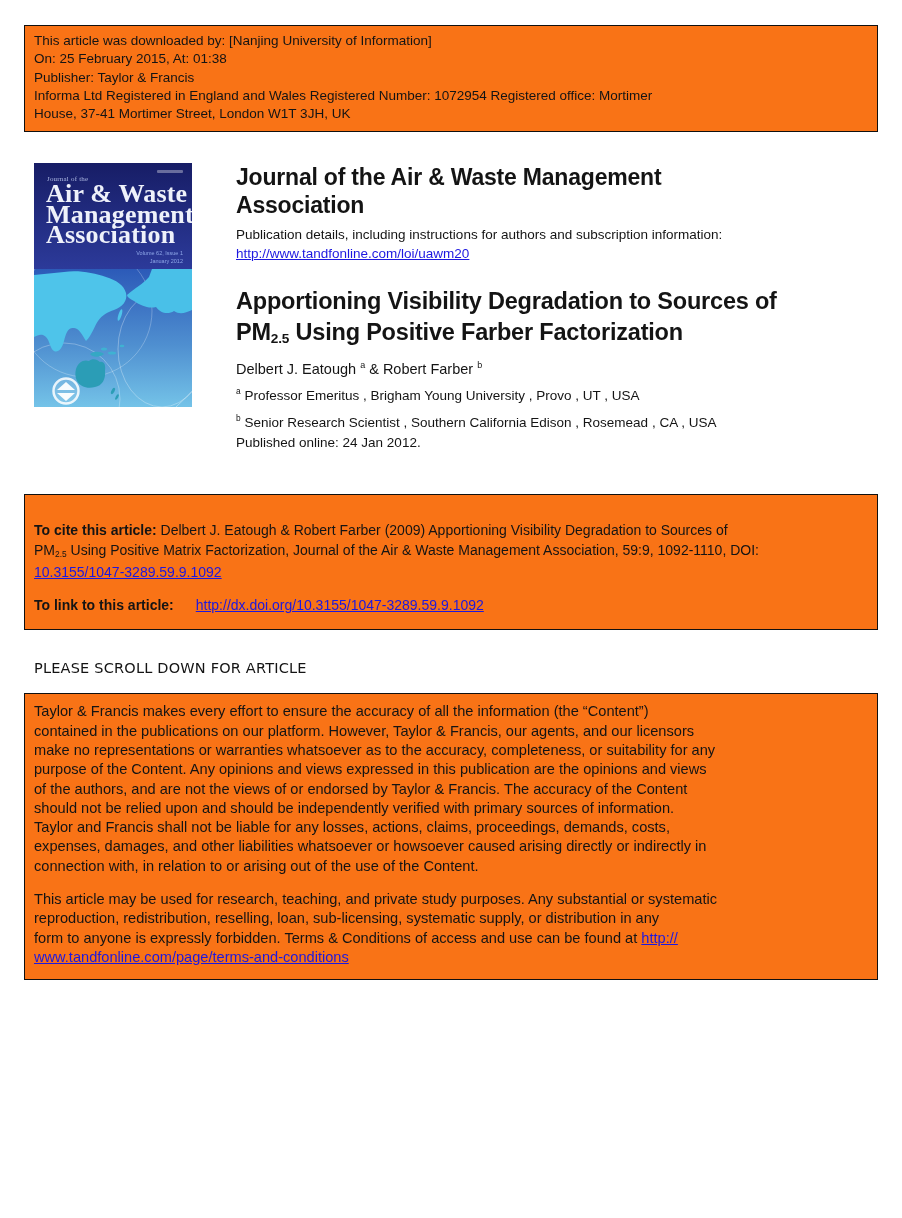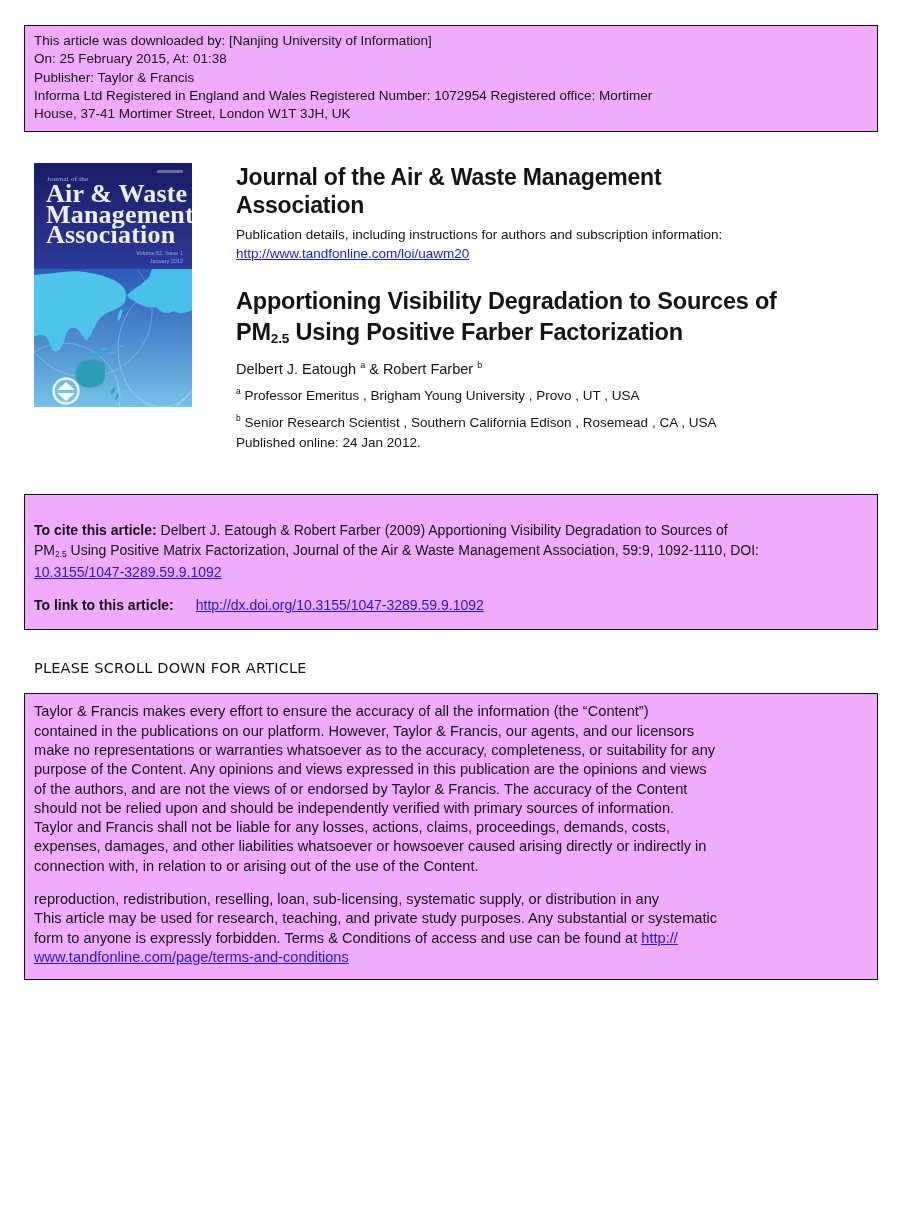--- a/index.html
+++ b/index.html
@@ -6,21 +6,21 @@
   html, body { margin: 0; padding: 0; }
   body {
     width: 902px; height: 1218px;
     background: #ffffff;
     font-family: "Liberation Sans", sans-serif;
     color: #141414;
     overflow: hidden;
   }
   .page { position: relative; width: 854px; margin: 25px 24px 0 24px; }
 
-  .box { border: 1.5px solid #101010; background: #f0abfc; }
+  .box { border: 1.5px solid #101010; background: #f97316; }
 
   .notice-box { padding: 6px 10px 8px 9px; font-size: 13.5px; line-height: 18.3px; }
 
   .header-row { display: flex; margin-top: 31px; margin-left: 10px; }
 
   
   .cover { position: relative; width: 158px; height: 244px; flex: none; overflow: hidden; }
   .cover svg { position: absolute; left: 0; top: 0; display: block; }
   .cover-small {
     position: absolute; left: 13px; top: 12px;
@@ -195,20 +195,20 @@
         <div>contained in the publications on our platform. However, Taylor &amp; Francis, our agents, and our licensors</div>
         <div>make no representations or warranties whatsoever as to the accuracy, completeness, or suitability for any</div>
         <div>purpose of the Content. Any opinions and views expressed in this publication are the opinions and views</div>
         <div>of the authors, and are not the views of or endorsed by Taylor &amp; Francis. The accuracy of the Content</div>
         <div>should not be relied upon and should be independently verified with primary sources of information.</div>
         <div>Taylor and Francis shall not be liable for any losses, actions, claims, proceedings, demands, costs,</div>
         <div>expenses, damages, and other liabilities whatsoever or howsoever caused arising directly or indirectly in</div>
         <div>connection with, in relation to or arising out of the use of the Content.</div>
       </div>
     <div class="para2">
+      <div>This article may be used for research, teaching, and private study purposes. Any substantial or systematic</div>
       <div>reproduction, redistribution, reselling, loan, sub-licensing, systematic supply, or distribution in any</div>
-      <div>This article may be used for research, teaching, and private study purposes. Any substantial or systematic</div>
       <div><span>form to anyone is expressly forbidden. Terms &amp; Conditions of access and use can be found at </span><a class="link">http://</a></div>
       <div><a class="link">www.tandfonline.com/page/terms-and-conditions</a></div>
     </div>
   </div>
 
 </div>
 
 </body></html>

